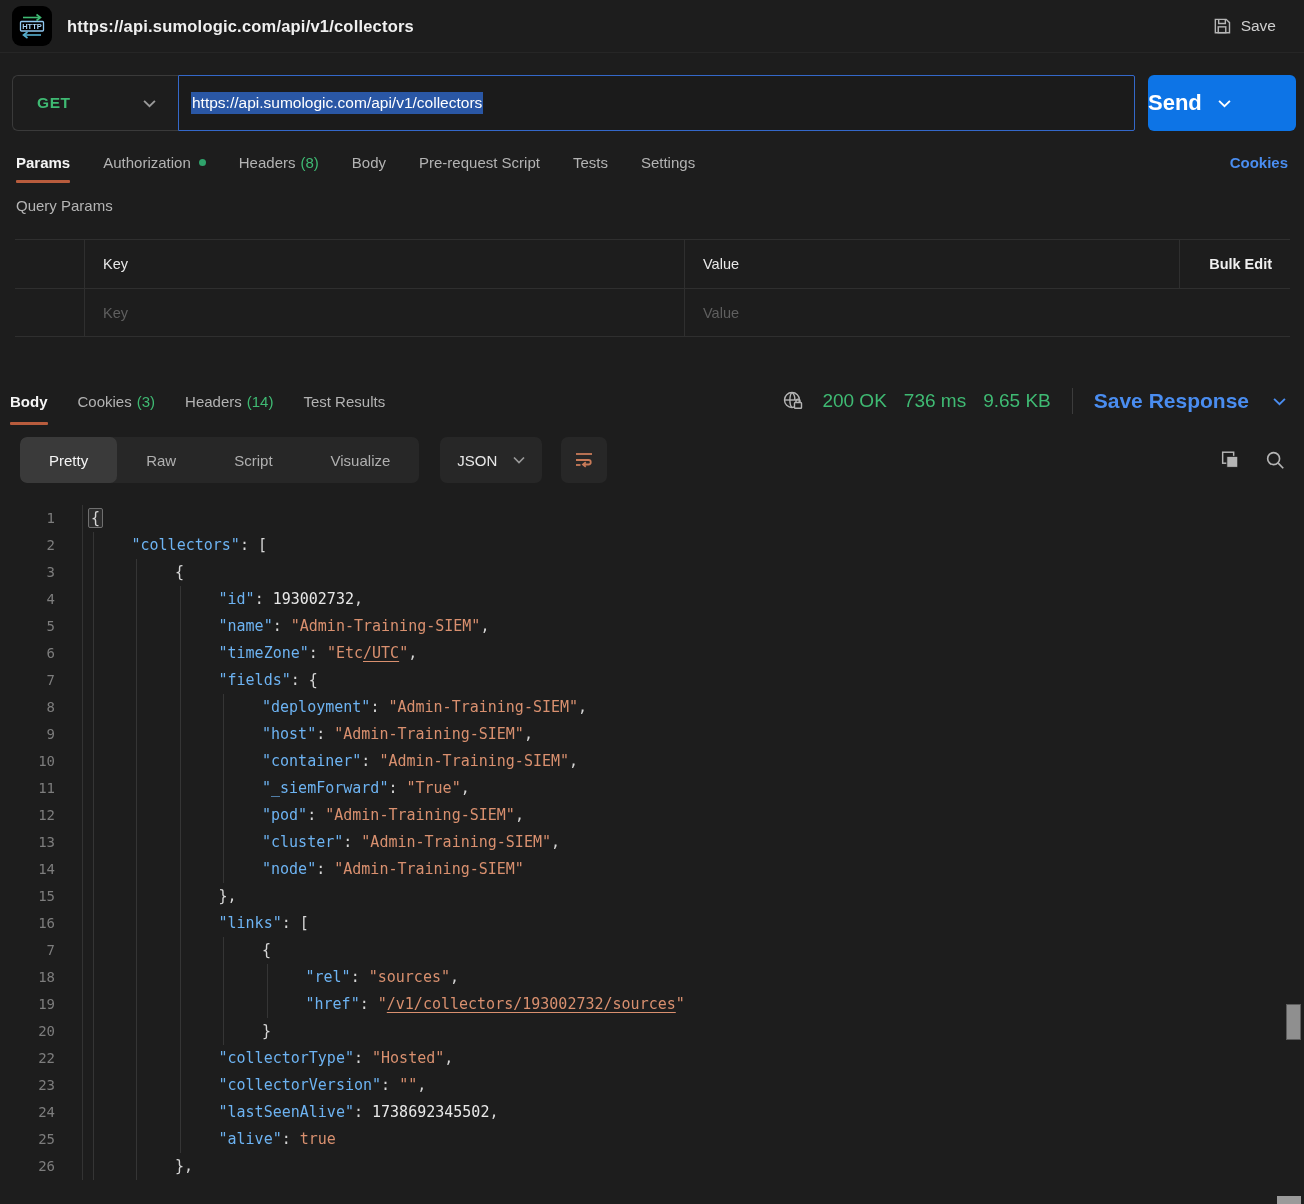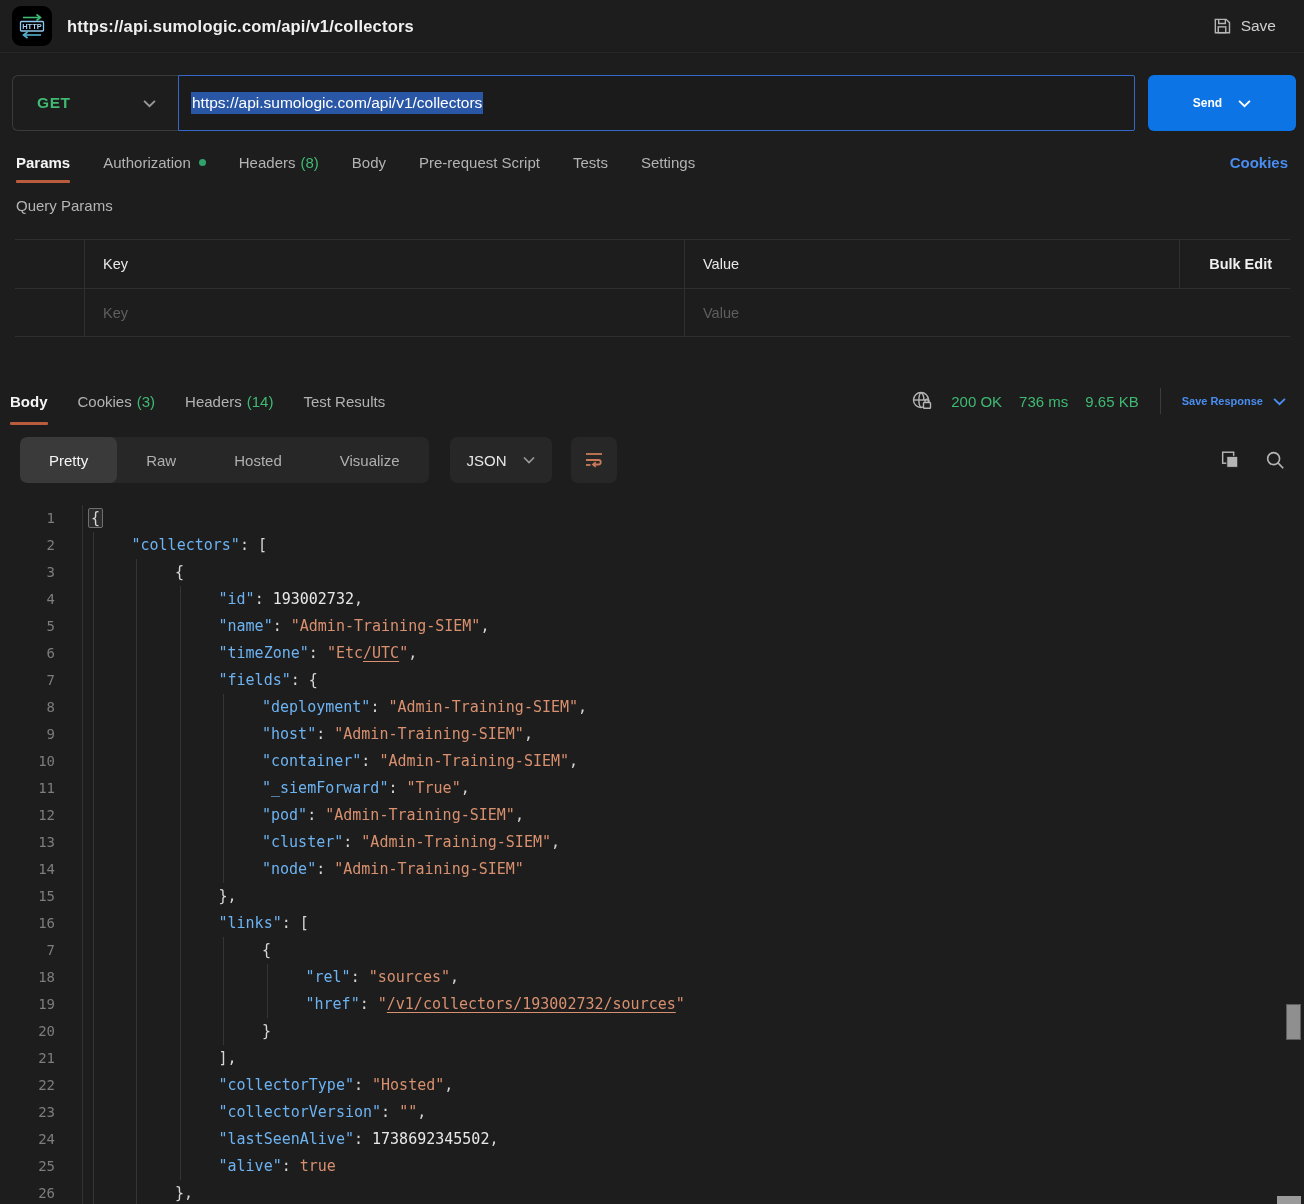--- a/index.html
+++ b/index.html
@@ -35,21 +35,21 @@
   .header-url{margin-left:15px;font-size:16.5px;font-weight:bold;color:#f0f0f0;letter-spacing:.2px;}
   .header-spacer{flex:1;}
   .save-btn{display:flex;align-items:center;gap:9px;color:#cfcfcf;font-size:15.5px;cursor:pointer;padding:6px 10px;border-radius:6px;}
 
   
   .req-bar{display:flex;align-items:stretch;margin:22px 8px 0 12px;height:56px;}
   .method-box{width:166px;border:1px solid var(--border2);border-right:none;border-radius:6px 0 0 6px;display:flex;align-items:center;justify-content:space-between;padding:0 22px 0 24px;background:var(--bg);}
   .method-label{color:var(--green);font-weight:bold;font-size:15.5px;letter-spacing:.6px;}
   .url-input{flex:1;border:1px solid var(--blue-border);background:#1b1b1b;display:flex;align-items:center;padding:0 12px;border-radius:0 2px 2px 0;}
   .url-sel{background:var(--sel);color:#fff;font-size:15.5px;padding:2px 1px;}
-  .send-btn{width:148px;margin-left:13px;background:var(--blue-send);border-radius:6px;display:flex;align-items:center;justify-content:center;gap:16px;color:#fff;font-weight:bold;font-size:12px;cursor:pointer;}
+  .send-btn{width:148px;margin-left:13px;background:var(--blue-send);border-radius:6px;display:flex;align-items:center;gap:16px;color:#fff;font-weight:bold;font-size:22px;cursor:pointer;}
 
   
   .tabs-row{display:flex;align-items:center;}
   .tab{position:relative;display:inline-flex;align-items:center;height:100%;font-size:15px;color:var(--text-dim);cursor:pointer;white-space:nowrap;}
   .tab.active{color:#f5f5f5;font-weight:bold;}
   .tab.active::after{content:"";position:absolute;left:0;right:0;bottom:0;height:3px;background:var(--orange);border-radius:1px;}
   .tab .count{color:var(--green);margin-left:5px;}
   .tab .dot{width:7px;height:7px;border-radius:50%;background:#2fa36b;margin-left:8px;}
 
   .req-tabs{margin:10px 16px 0 16px;height:42px;gap:33px;}
@@ -63,23 +63,23 @@
   .qp-cell{display:flex;align-items:center;padding:0 18px;font-size:14.5px;}
   .qp-cell.bl{border-left:1px solid var(--border);}
   .qp-head{color:#e8e8e8;}
   .qp-bulk{justify-content:flex-end;font-weight:bold;color:#f0f0f0;cursor:pointer;}
   .qp-ph{color:var(--text-faint);}
 
   
   .res-header{margin:40px 18px 0 10px;height:48px;display:flex;align-items:center;}
   .res-tabs{height:100%;gap:30px;display:flex;align-items:center;}
   .res-meta{margin-left:auto;display:flex;align-items:center;gap:17px;}
-  .meta-green{color:var(--green);font-size:15px;}
+  .meta-green{color:var(--green);font-size:19px;}
   .meta-divider{width:1px;height:26px;background:#3c3c3c;margin:0 4px;}
-  .save-response{display:flex;align-items:center;gap:10px;color:var(--blue-link);font-size:11px;font-weight:bold;cursor:pointer;}
+  .save-response{display:flex;align-items:center;gap:24px;color:var(--blue-link);font-size:21px;font-weight:bold;cursor:pointer;}
 
   
   .res-toolbar{margin:12px 18px 0 8px;height:46px;display:flex;align-items:center;padding-left:12px;}
   .mode-group{display:flex;height:46px;background:var(--panel);border-radius:7px;overflow:hidden;}
   .mode{display:flex;align-items:center;padding:0 29px;font-size:15px;color:#b0b0b0;cursor:pointer;}
   .mode.active{background:#3a3a3a;color:#f5f5f5;border-radius:7px;}
   .format-select{margin-left:21px;height:46px;background:var(--panel);border-radius:7px;display:flex;align-items:center;gap:16px;padding:0 17px;font-size:15px;color:#e8e8e8;cursor:pointer;}
   .wrap-btn{margin-left:19px;width:46px;height:46px;background:var(--panel);border-radius:7px;display:flex;align-items:center;justify-content:center;cursor:pointer;}
   .toolbar-right{margin-left:auto;display:flex;align-items:center;gap:23px;}
   .icon-btn{display:flex;align-items:center;justify-content:center;cursor:pointer;}
@@ -228,21 +228,21 @@
         <path d="M1 1.5 L6 6.5 L11 1.5" fill="none" stroke="#4a8df0" stroke-width="1.7"></path>
       </svg>
     </div>
   </div>
 </div>
 
 <div class="res-toolbar">
   <div class="mode-group" id="modes-slot">
       <div class="mode active">Pretty</div>
       <div class="mode">Raw</div>
-      <div class="mode">Hosted</div>
+      <div class="mode">Script</div>
       <div class="mode">Visualize</div>
     </div>
   <div class="format-select">
     <span>JSON</span>
     <svg width="12" height="8" viewBox="0 0 12 8">
       <path d="M1 1.5 L6 6.5 L11 1.5" fill="none" stroke="#9a9a9a" stroke-width="1.7"></path>
     </svg>
   </div>
   <div class="wrap-btn">
     <svg width="24" height="24" viewBox="0 0 24 24" fill="none" stroke="#c87a58" stroke-width="1.8">
@@ -344,24 +344,20 @@
       </div>
       <div class="code-line">
         <div class="gutter">19</div>
         <div class="code-text"><span class="guide" style="left: 9.5px;"></span><span class="guide" style="left: 53px;"></span><span class="guide" style="left: 96.5px;"></span><span class="guide" style="left: 140px;"></span><span class="guide" style="left: 183.5px;"></span><span class="tokens" style="padding-left: 222.5px;"><span class="tk-k">"href"</span><span class="tk-p">: </span><span class="tk-s">"</span><span class="tk-u">/v1/collectors/193002732/sources</span><span class="tk-s">"</span></span></div>
       </div>
       <div class="code-line">
         <div class="gutter">20</div>
         <div class="code-text"><span class="guide" style="left: 9.5px;"></span><span class="guide" style="left: 53px;"></span><span class="guide" style="left: 96.5px;"></span><span class="guide" style="left: 140px;"></span><span class="tokens" style="padding-left: 179px;"><span class="tk-p">}</span></span></div>
       </div>
       <div class="code-line">
-        <div class="gutter">21</div>
-        <div class="code-text"><span class="guide" style="left: 9.5px;"></span><span class="guide" style="left: 53px;"></span><span class="guide" style="left: 96.5px;"></span><span class="tokens" style="padding-left: 135.5px;"><span class="tk-p">],</span></span></div>
-      </div>
-      <div class="code-line">
         <div class="gutter">22</div>
         <div class="code-text"><span class="guide" style="left: 9.5px;"></span><span class="guide" style="left: 53px;"></span><span class="guide" style="left: 96.5px;"></span><span class="tokens" style="padding-left: 135.5px;"><span class="tk-k">"collectorType"</span><span class="tk-p">: </span><span class="tk-s">"Hosted"</span><span class="tk-p">,</span></span></div>
       </div>
       <div class="code-line">
         <div class="gutter">23</div>
         <div class="code-text"><span class="guide" style="left: 9.5px;"></span><span class="guide" style="left: 53px;"></span><span class="guide" style="left: 96.5px;"></span><span class="tokens" style="padding-left: 135.5px;"><span class="tk-k">"collectorVersion"</span><span class="tk-p">: </span><span class="tk-s">""</span><span class="tk-p">,</span></span></div>
       </div>
       <div class="code-line">
         <div class="gutter">24</div>
         <div class="code-text"><span class="guide" style="left: 9.5px;"></span><span class="guide" style="left: 53px;"></span><span class="guide" style="left: 96.5px;"></span><span class="tokens" style="padding-left: 135.5px;"><span class="tk-k">"lastSeenAlive"</span><span class="tk-p">: </span><span class="tk-n">1738692345502</span><span class="tk-p">,</span></span></div>

